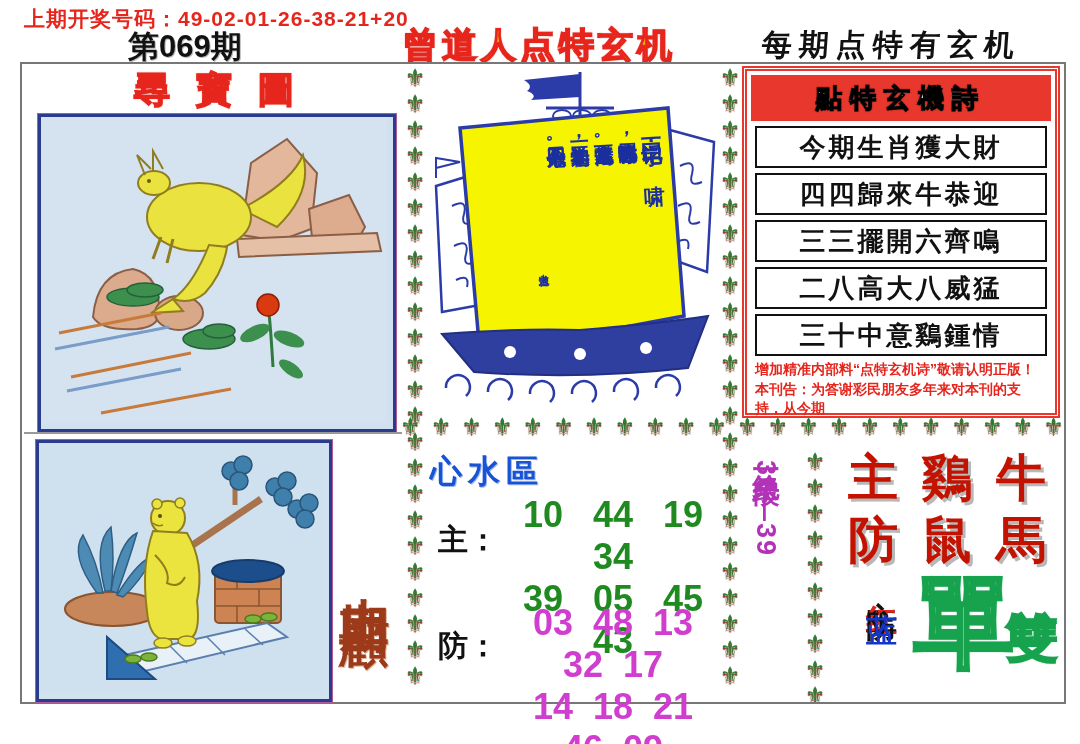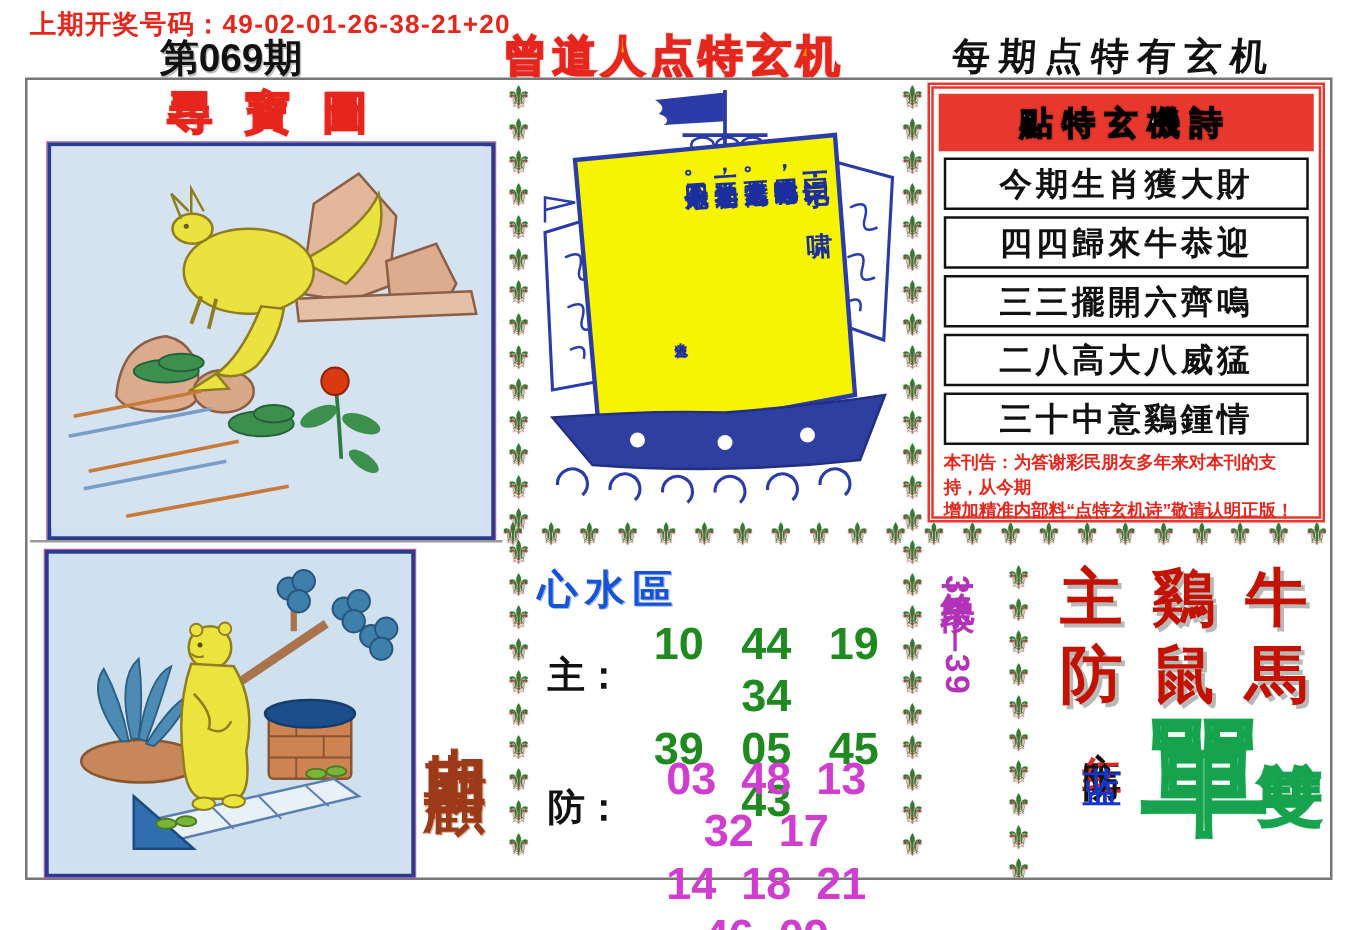--- a/index.html
+++ b/index.html
@@ -333,22 +333,22 @@
     </div>
 
     <div class="abs poem-panel">
       <div class="poem-head">點特玄機詩</div>
       <div class="poem-line">今期生肖獲大財</div>
       <div class="poem-line">四四歸來牛恭迎</div>
       <div class="poem-line">三三擺開六齊鳴</div>
       <div class="poem-line">二八高大八威猛</div>
       <div class="poem-line">三十中意鷄鍾情</div>
       <div class="notice">
+        <div>增加精准内部料“点特玄机诗”敬请认明正版！</div>
         <div>本刊告：为答谢彩民朋友多年来对本刊的支持，从今期</div>
-        <div>增加精准内部料“点特玄机诗”敬请认明正版！</div>
       </div>
     </div>
 
     <div class="abs num-title">心水區</div>
     <div class="abs num-block main-block">
       <span class="num-label">主：</span>
       <div class="num-rows">
         <div class="num-row main-row">10 44 19 34</div>
         <div class="num-row main-row">39 05 45 43</div>
       </div>

